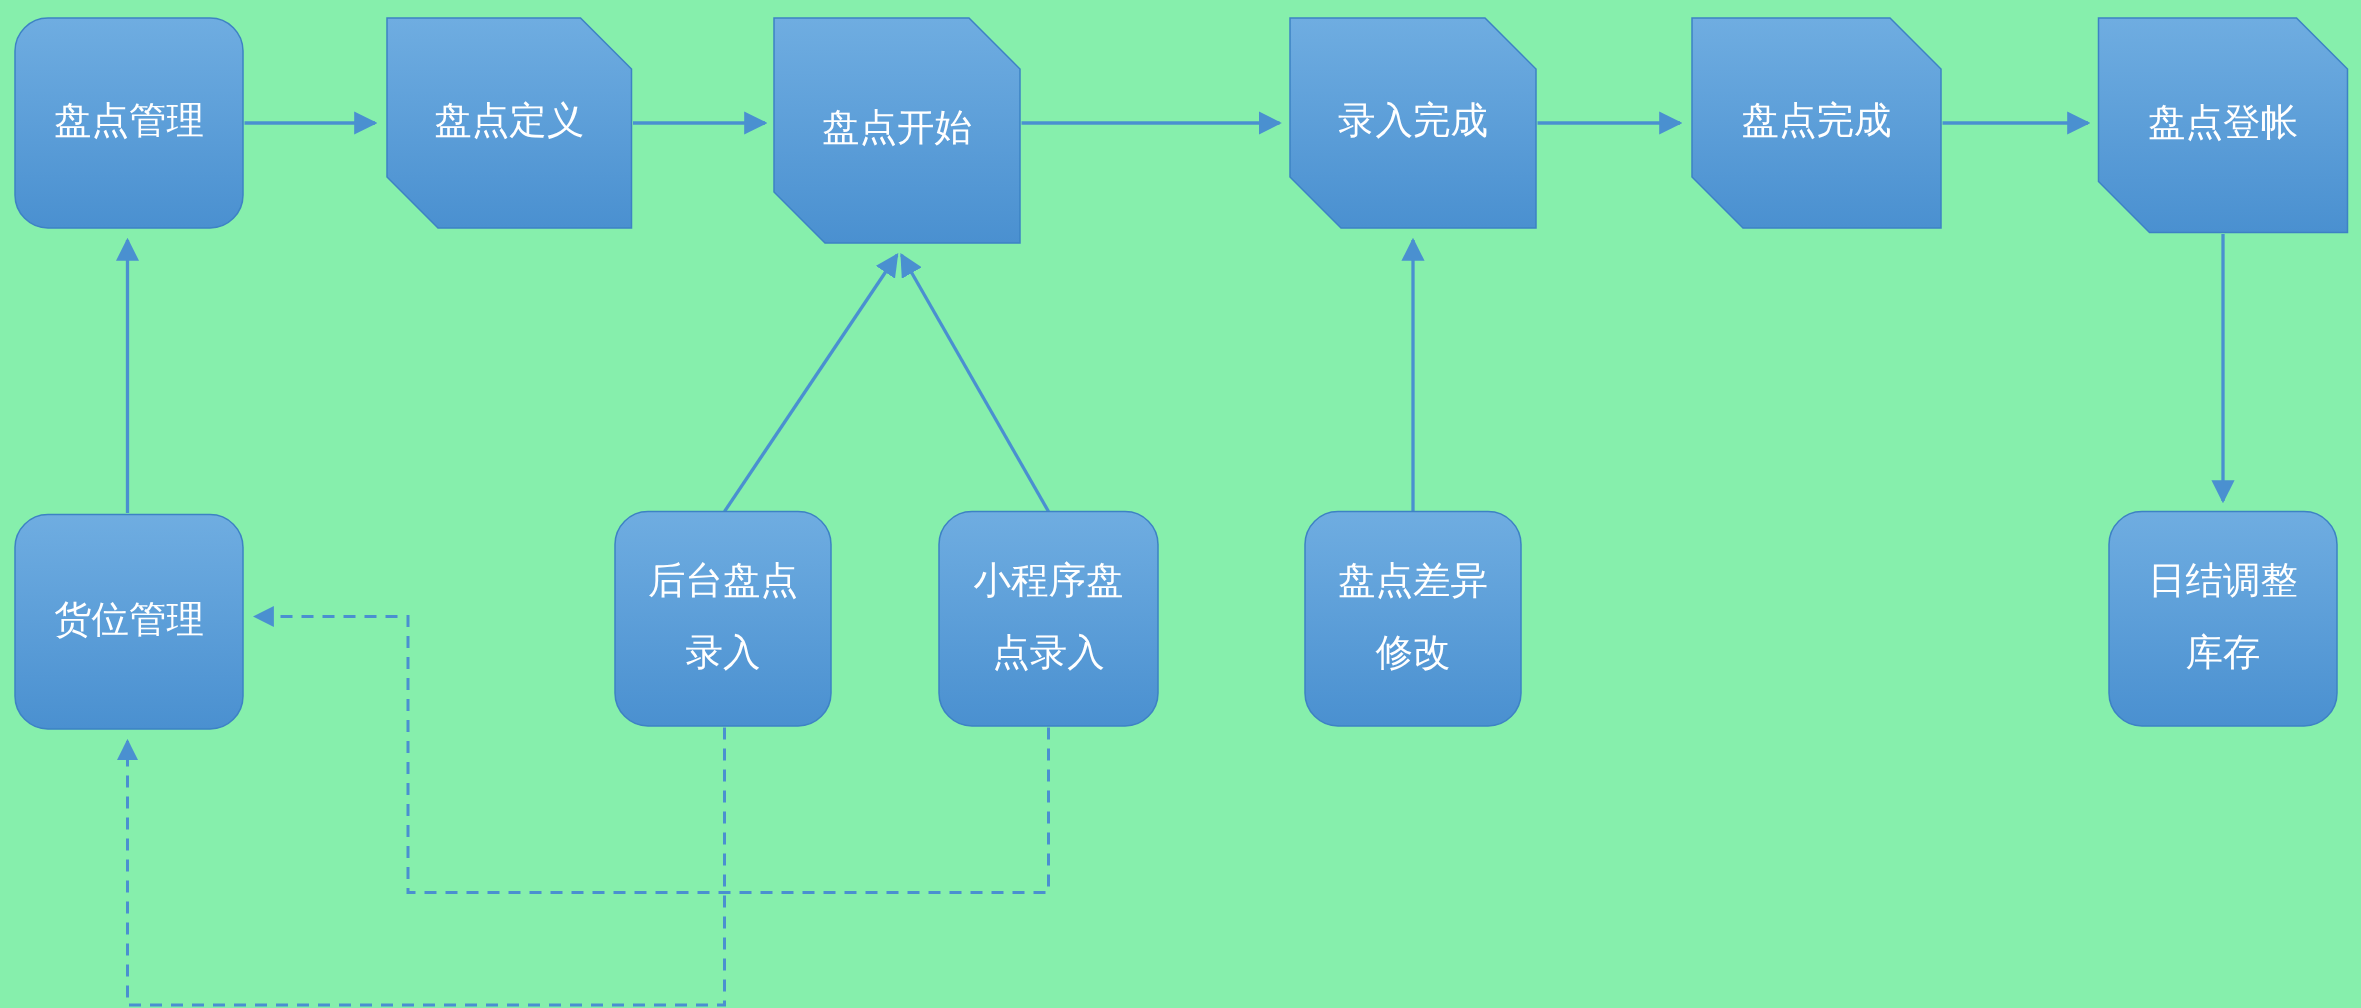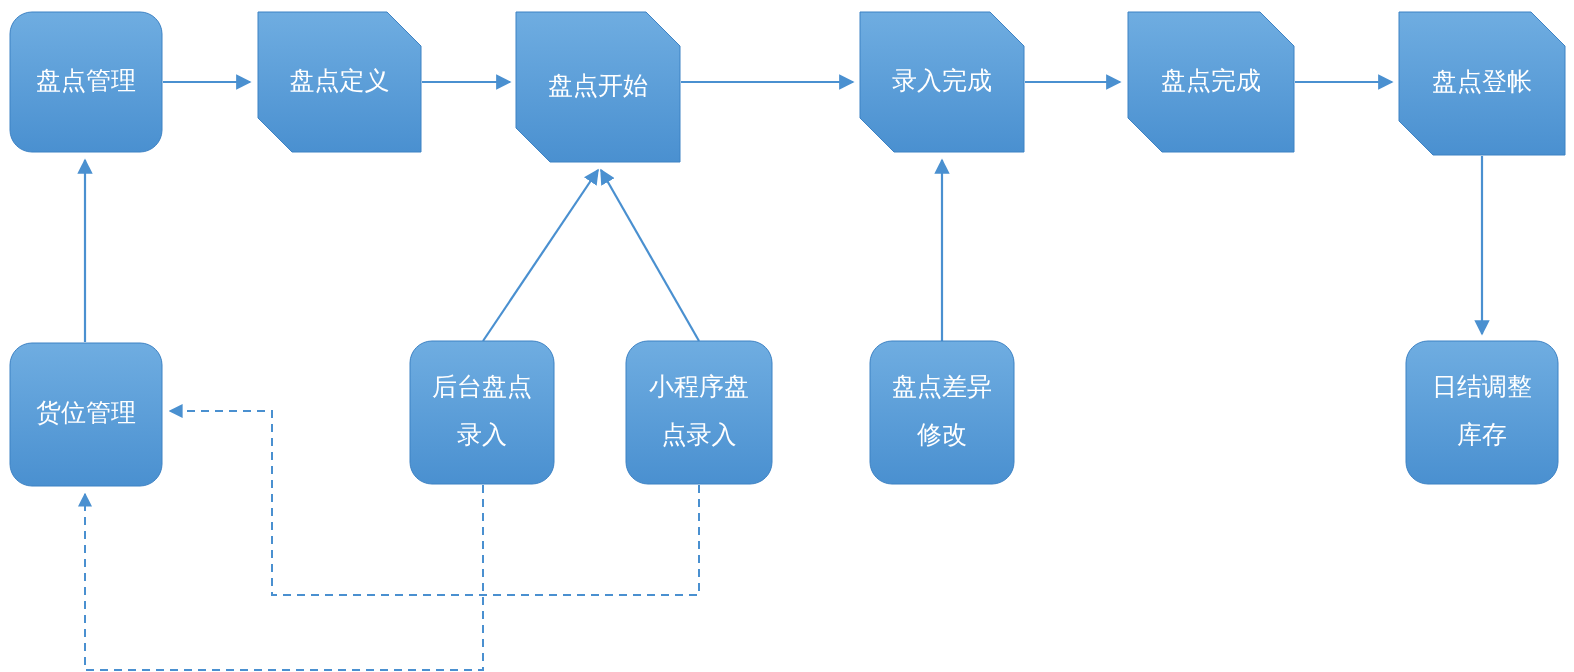--- a/index.html
+++ b/index.html
@@ -4,21 +4,21 @@
 <style>
   html, body {
     margin: 0;
     padding: 0;
     background: #000000;
   }
   #canvas-wrap {
     position: relative;
     width: 1574px;
     height: 672px;
-    background: #ffffff;
+    background: #86efac;
     overflow: hidden;
   }
   svg#flow {
     display: block;
     width: 1574px;
     height: 672px;
   }
   .node-label {
     fill: #ffffff;
     font-family: "Liberation Sans", "DejaVu Sans", sans-serif;

